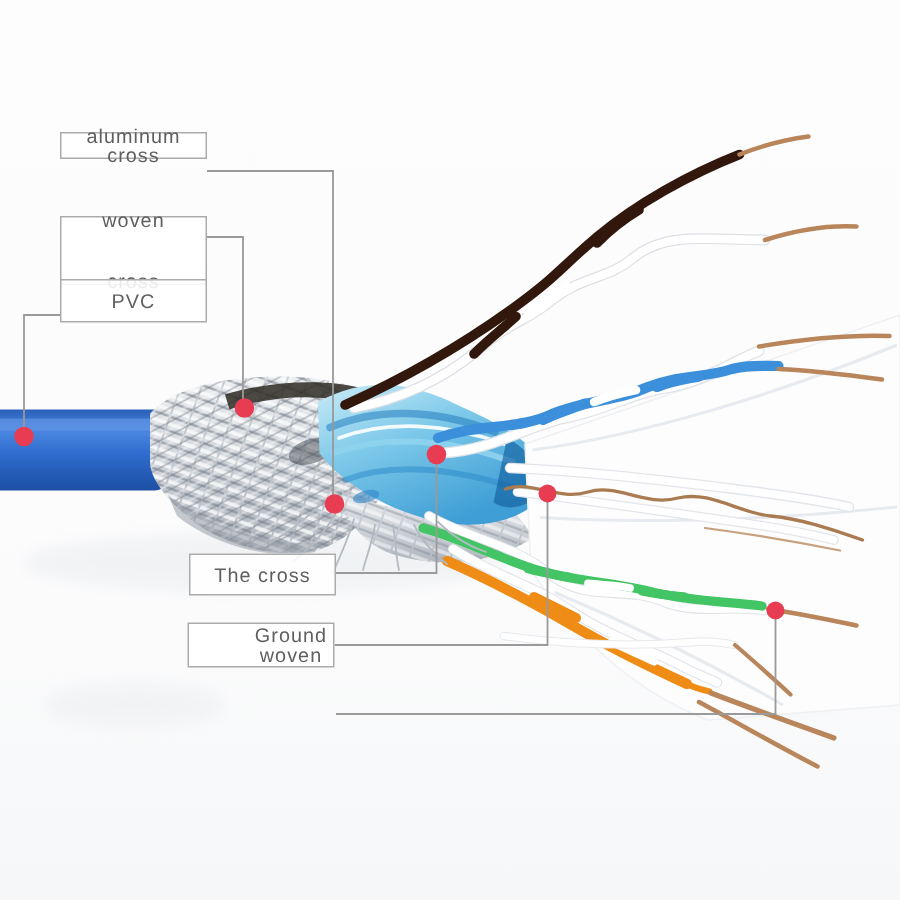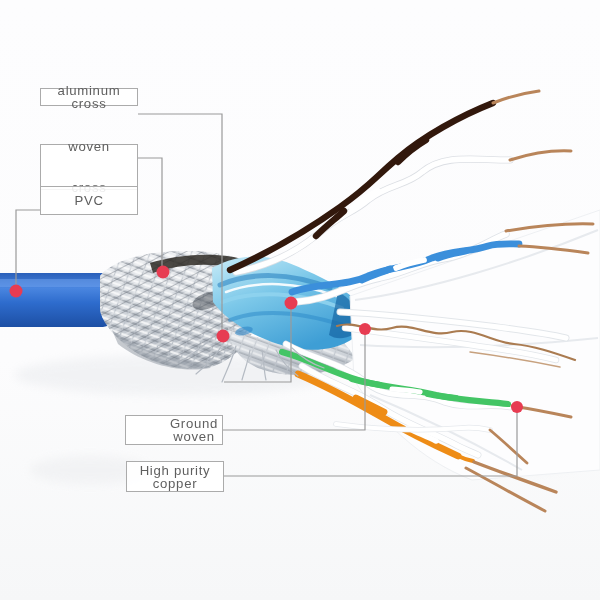--- a/index.html
+++ b/index.html
@@ -196,22 +196,21 @@
     <span>aluminum</span>
     <span>cross</span>
   </div>
   <div class="lbl lbl-woven-mesh">
     <span>woven</span>
     <span>cross</span>
   </div>
   <div class="lbl lbl-pvc">
     <span>PVC</span>
   </div>
+  <div class="lbl lbl-the-cross">
+    <span>The cross</span>
+  </div>
   <div class="lbl lbl-ground-wire">
     <span>Ground</span>
     <span>woven</span>
   </div>
-  <div class="lbl lbl-high-purity-copper">
-    <span>High purity</span>
-    <span>copper</span>
-  </div>
 
 </div>
 
 </body></html>

